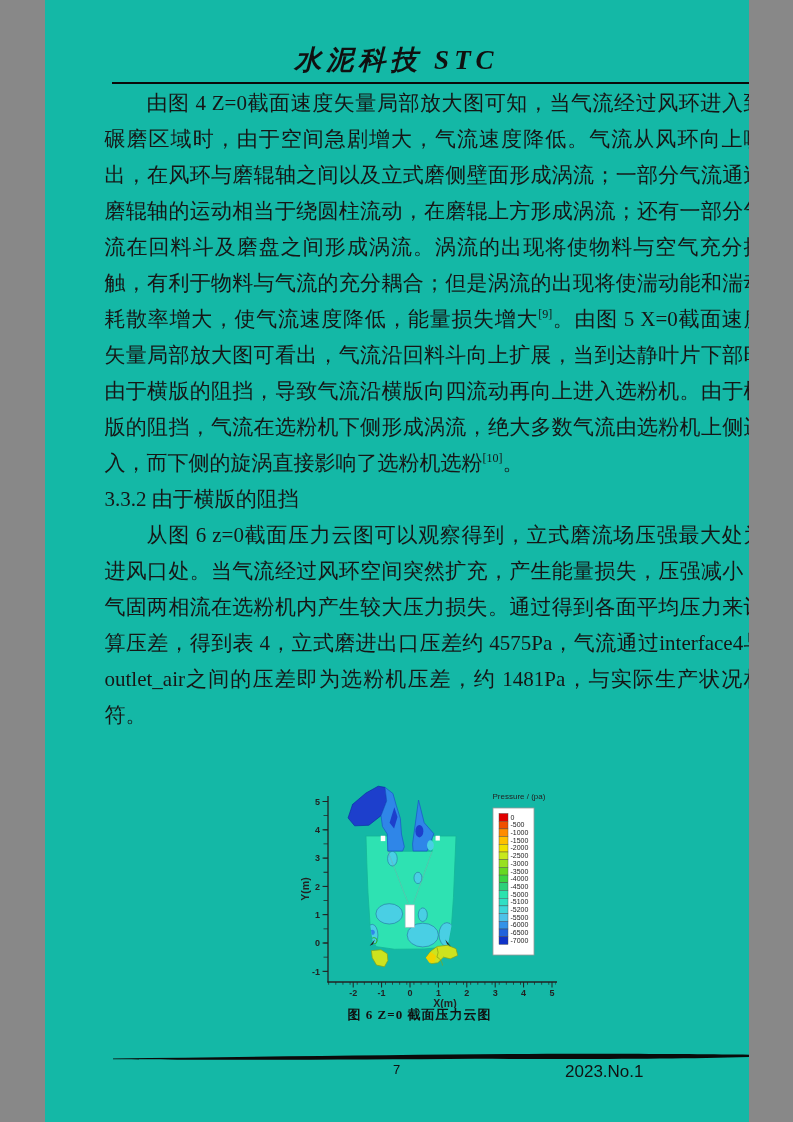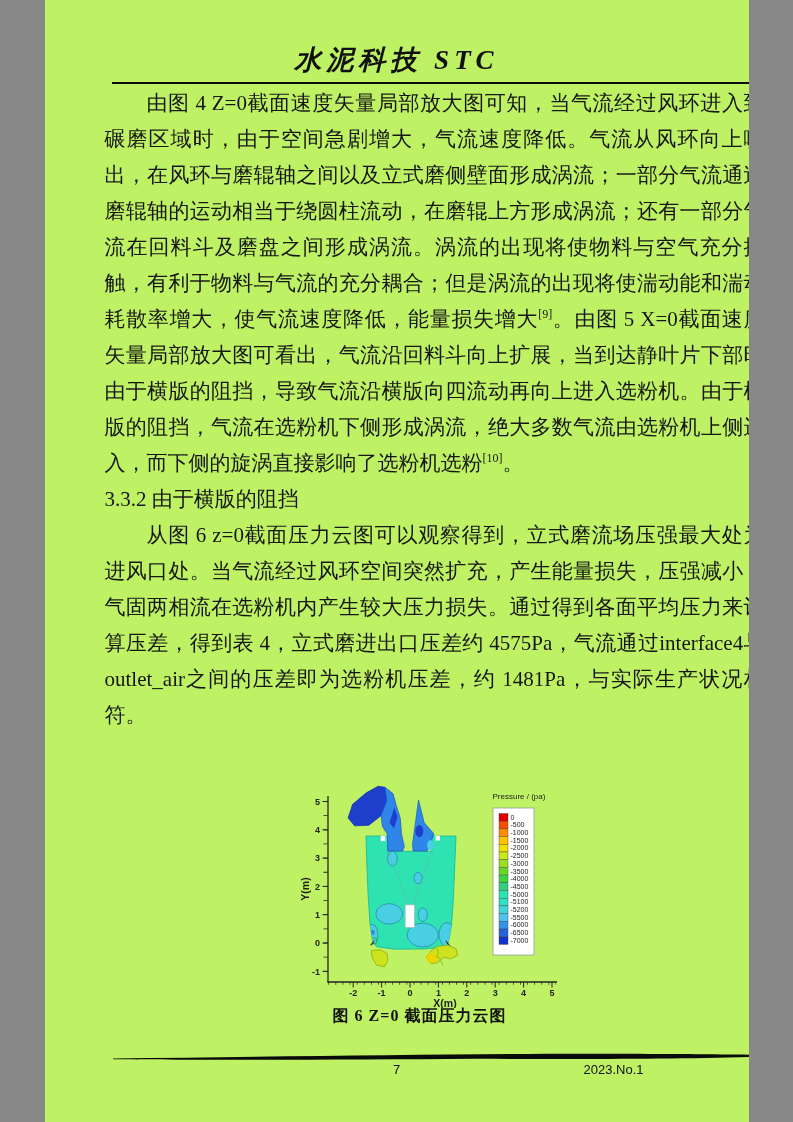--- a/index.html
+++ b/index.html
@@ -1,33 +1,33 @@
 <!DOCTYPE html>
 <html><head>
 <meta charset="utf-8">
 <style>
   html,body{margin:0;padding:0;background:#888;}
-  .page{position:relative;width:704px;height:1122px;background:#bef264;margin:0 auto;
+  .page{position:relative;width:704px;height:1122px;background:#14b8a6;margin:0 auto;
         font-family:"Liberation Serif","DejaVu Serif",serif;color:#161616;overflow:hidden;}
   .journal-title{position:absolute;top:42px;left:0;width:100%;text-align:center;
         font-size:27px;font-weight:bold;font-style:italic;letter-spacing:5px;color:#101010;}
   .header-rule{position:absolute;top:82px;left:67px;width:661px;border-top:2px solid #0a0a0a;}
   .body-text{position:absolute;top:85px;left:60px;width:660px;font-size:21px;line-height:36px;
         text-align:justify;}
   .body-text p{margin:0;padding:0;}
   .para{text-indent:2em;}
   .heading{text-indent:0;}
   sup{font-size:12px;line-height:0;vertical-align:super;}
   .figure-wrap{position:absolute;left:255px;top:782px;width:290px;height:226px;}
   .fig-caption{position:absolute;top:1006px;left:235px;width:280px;text-align:center;
-        font-size:16px;font-weight:bold;letter-spacing:1px;color:#111;}
+        font-size:13px;font-weight:bold;letter-spacing:1px;color:#111;}
   .footer-line-svg{position:absolute;left:0;top:1050px;width:793px;height:16px;}
   .page-num{position:absolute;top:1062px;left:0;width:100%;text-align:center;
         font-size:13px;font-family:"Liberation Sans","DejaVu Sans",sans-serif;color:#111;}
-  .issue{position:absolute;top:1062px;right:105px;font-size:13px;
+  .issue{position:absolute;top:1062px;right:105px;font-size:17px;
         font-family:"Liberation Sans","DejaVu Sans",sans-serif;color:#111;}
   .figtext{font-family:"Liberation Sans","DejaVu Sans",sans-serif;fill:#222;}
   .tick{stroke:#222;stroke-width:1;}
   .axisline{stroke:#222;stroke-width:1.3;}
 </style>
 </head>
 <body>
 
 <div class="page">
 

